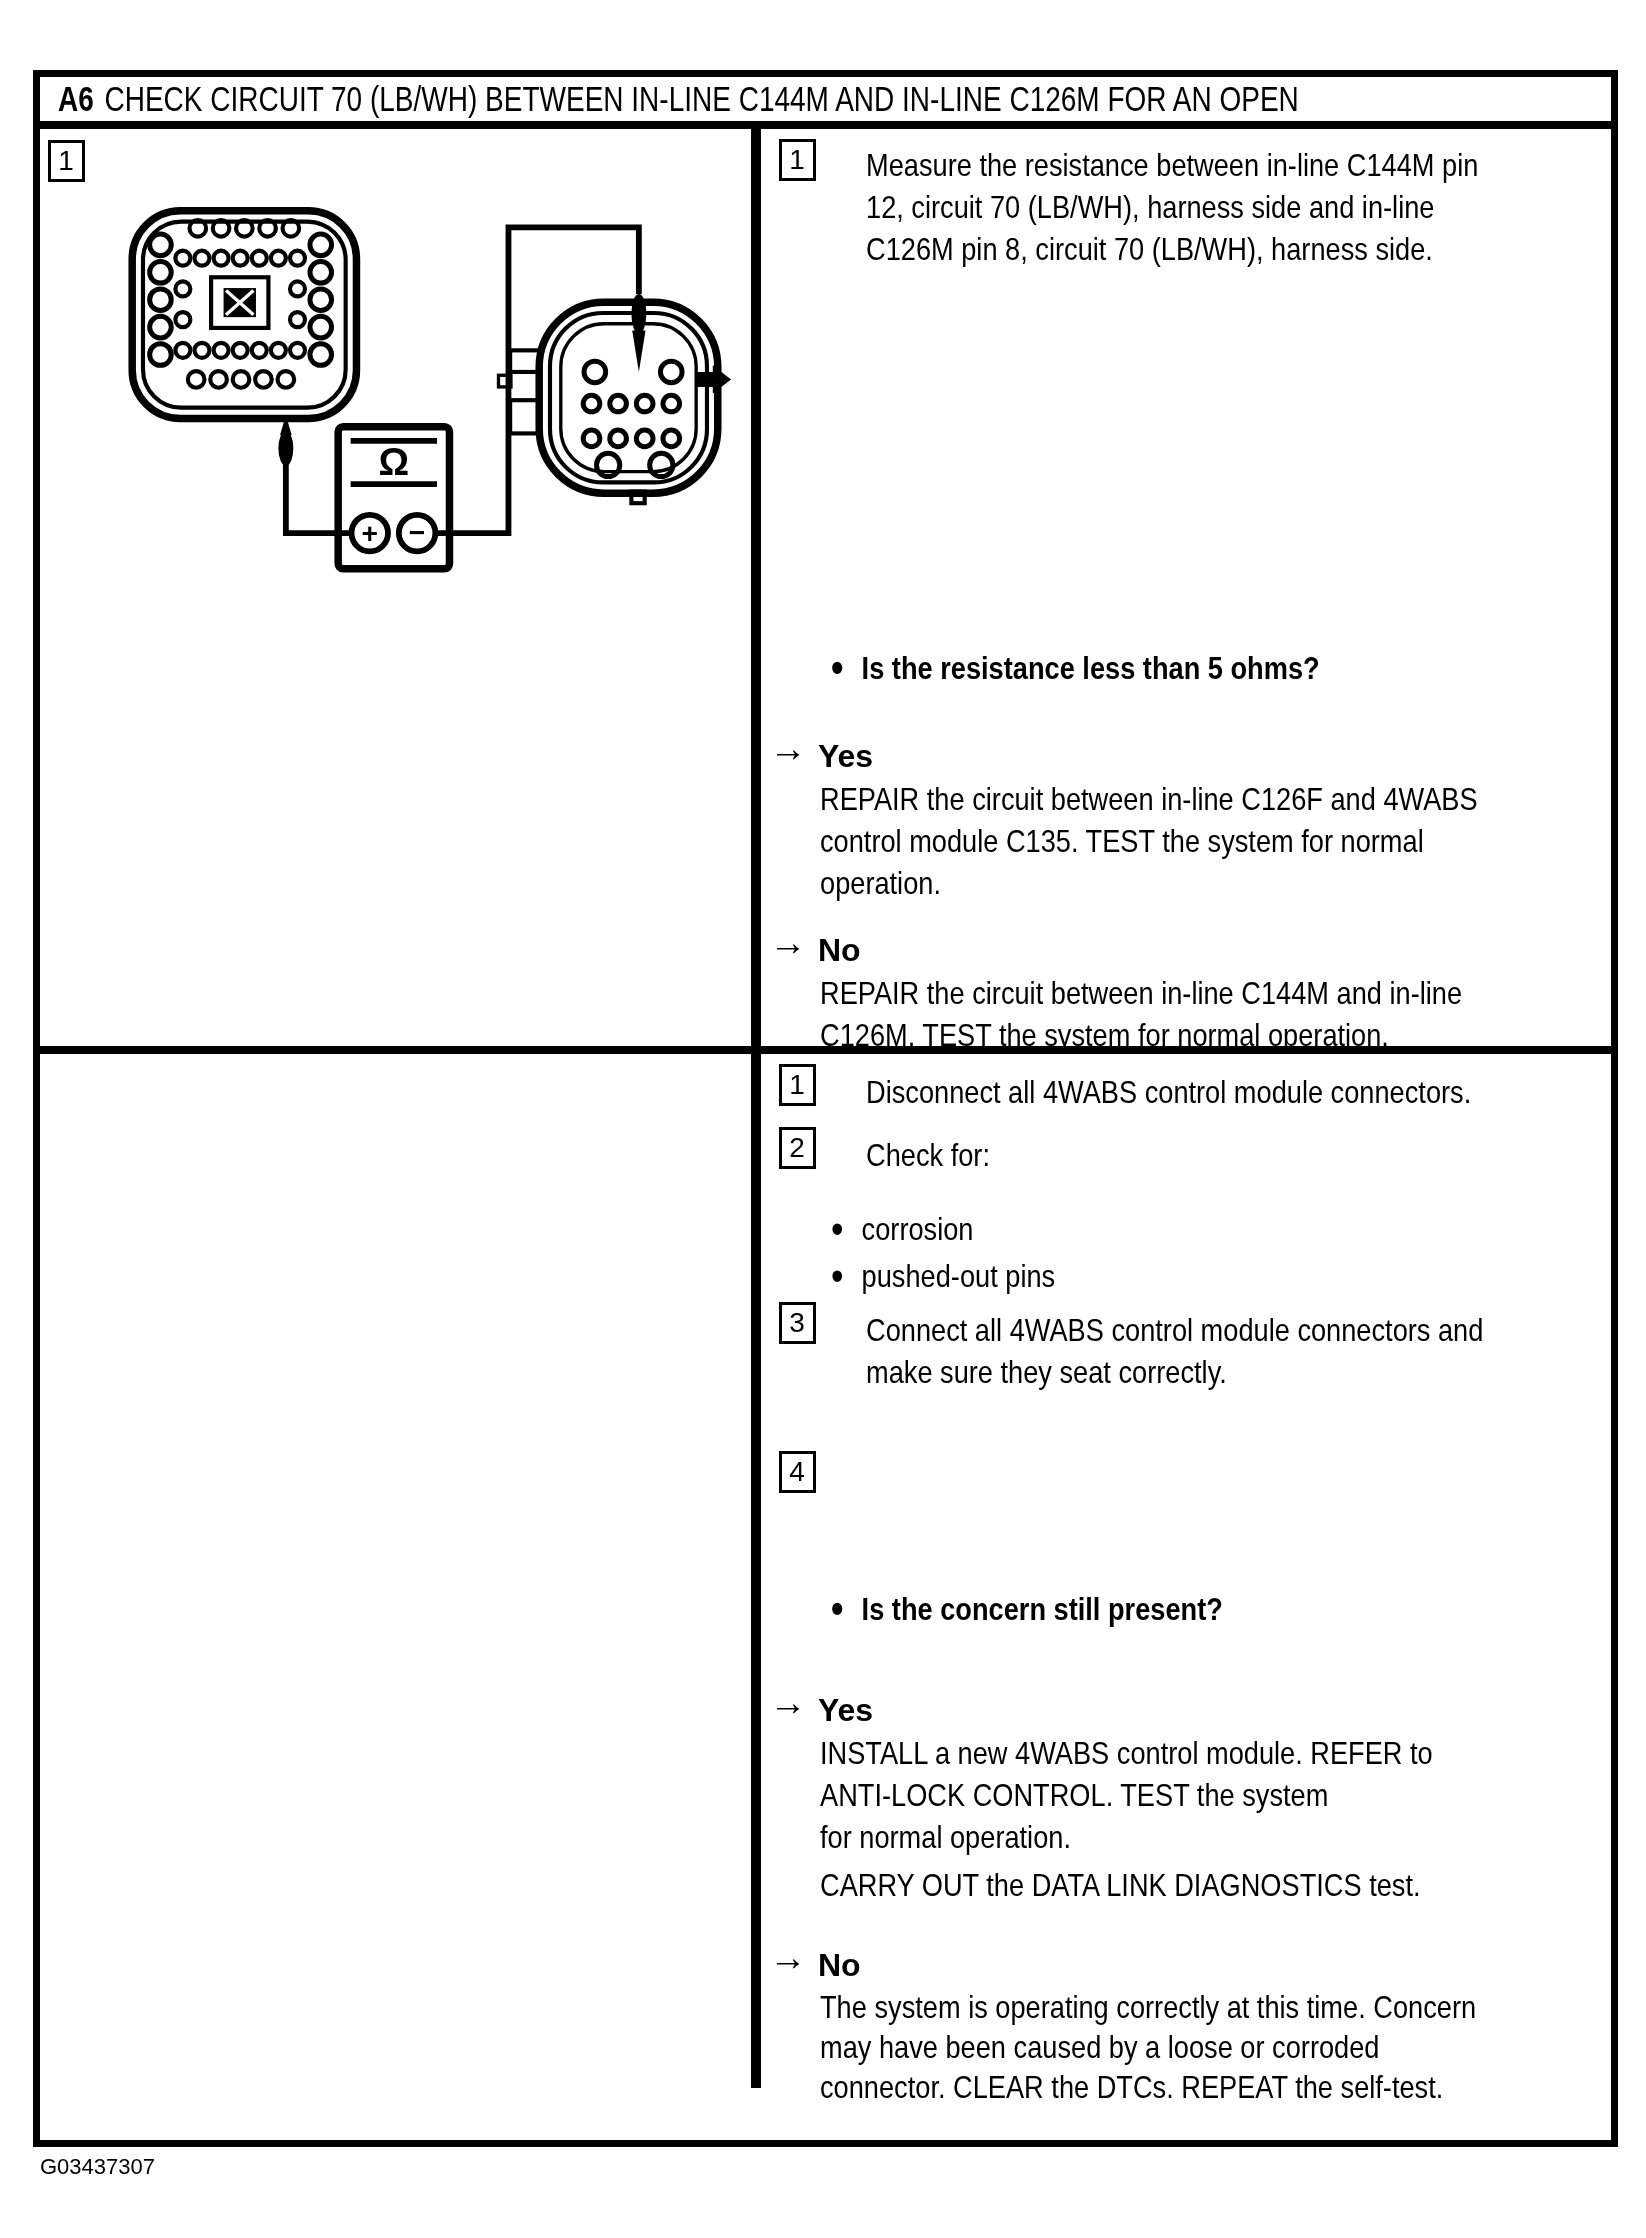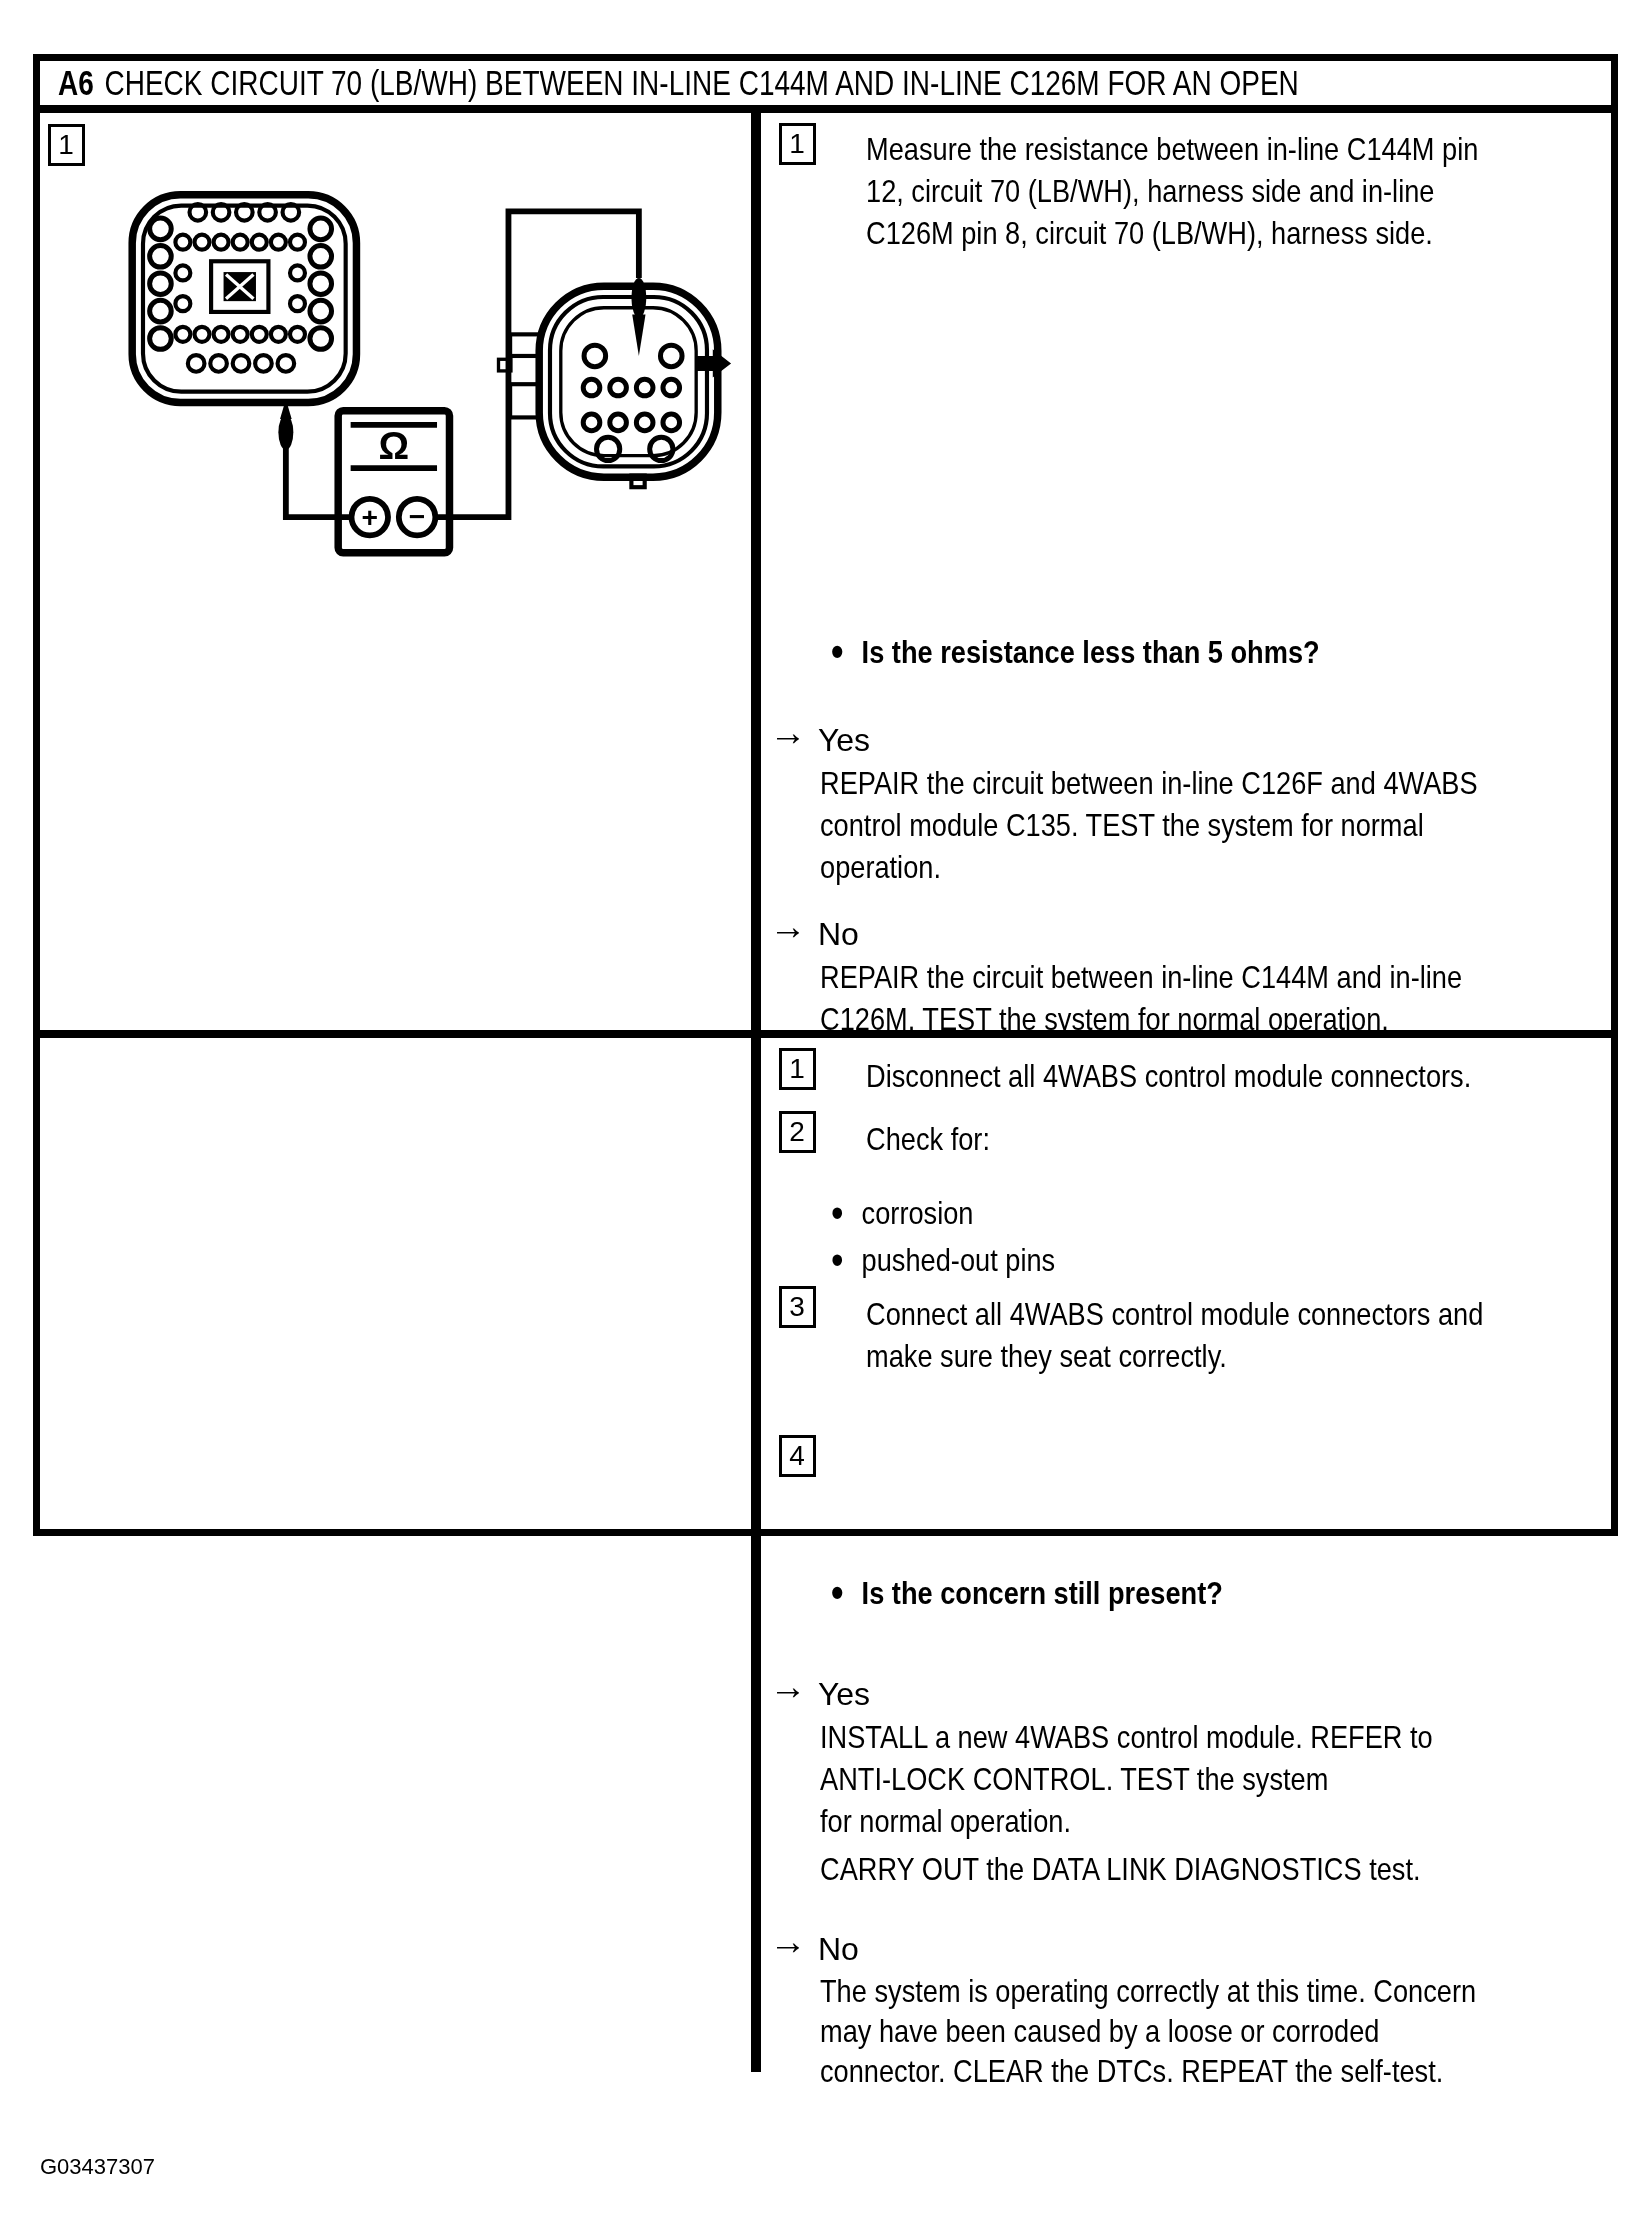--- a/index.html
+++ b/index.html
@@ -1,21 +1,21 @@
 <!DOCTYPE html>
 <html style="font-size:13.3px"><head>
 <meta charset="utf-8">
 <style>
   html,body { margin:0; padding:0; background:#fff; }
   .page {
     position:relative; width:1646px; height:2239px; background:#fff;
     font-family:"Liberation Sans", sans-serif; color:#000; overflow:hidden;
   }
   .doc-table {
-    position:absolute; left:33px; top:54px; width:1585px; height:1482px;
+    position:absolute; left:33px; top:70px; width:1585px; height:2077px;
     border:7.5px solid #000; box-sizing:border-box; background:#fff;
   }
   .hdr {
     box-sizing:border-box; border-bottom:8.3px solid #000;
     display:flex; align-items:center; padding-left:17.5px; overflow:hidden;
   }
   .hdr-inner {
     transform:scaleX(.80); transform-origin:0 50%;
     white-space:nowrap; font-size:35px;
   }
@@ -32,21 +32,21 @@
     display:flex; align-items:center; justify-content:center; background:#fff;
   }
   .tblock { position:absolute; left:73px; font-size:32px; line-height:42px;margin-left:32px; }
   .ctext { transform:scaleX(.85); transform-origin:0 0; white-space:nowrap; }
   .q-row { position:absolute; left:70px; display:flex; font-size:32px; line-height:38px; }
   .q-row.bold { font-weight:bold; }
   .q-row .dot { width:36px; font-size:42px; line-height:37px; flex:0 0 auto; }
   .answer { position:absolute; left:8.3px; font-size:32px; }
   .ans-head { display:flex; line-height:38px; }
   .arrow { font-size:37px; line-height:33px; margin-right:11.6px; position:relative; top:-5px; }
-  .ans-label { font-weight:normal; }
+  .ans-label { font-weight:bold; }
   .ans-body { margin-left:51px; margin-top:2.5px; line-height:42px; }
   .extra-line { position:absolute; left:59px; font-size:32px; line-height:42px; }
   .figcode { position:absolute; left:40px; top:2154px; font-size:22px; }
   svg .ln { stroke:#000; fill:none; }
   svg text { font-family:"Liberation Sans", sans-serif; }
 </style>
 </head>
 <body>
 
 <div class="page">

